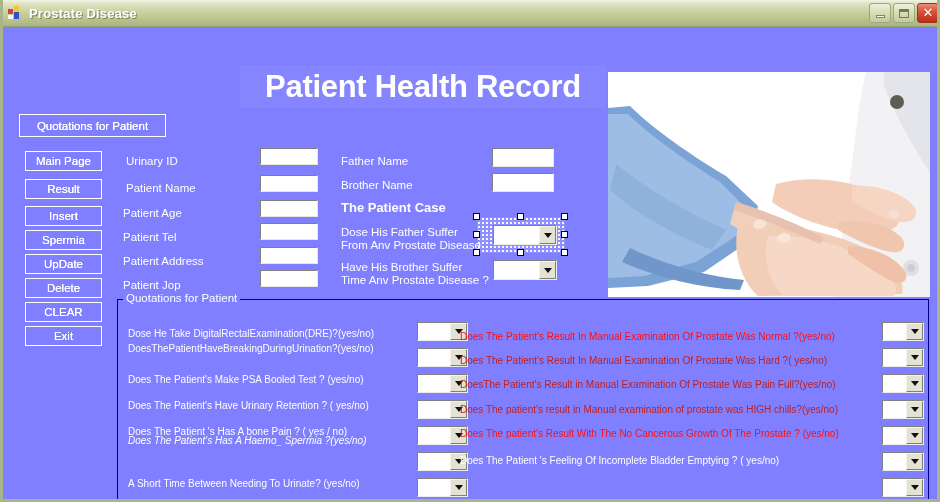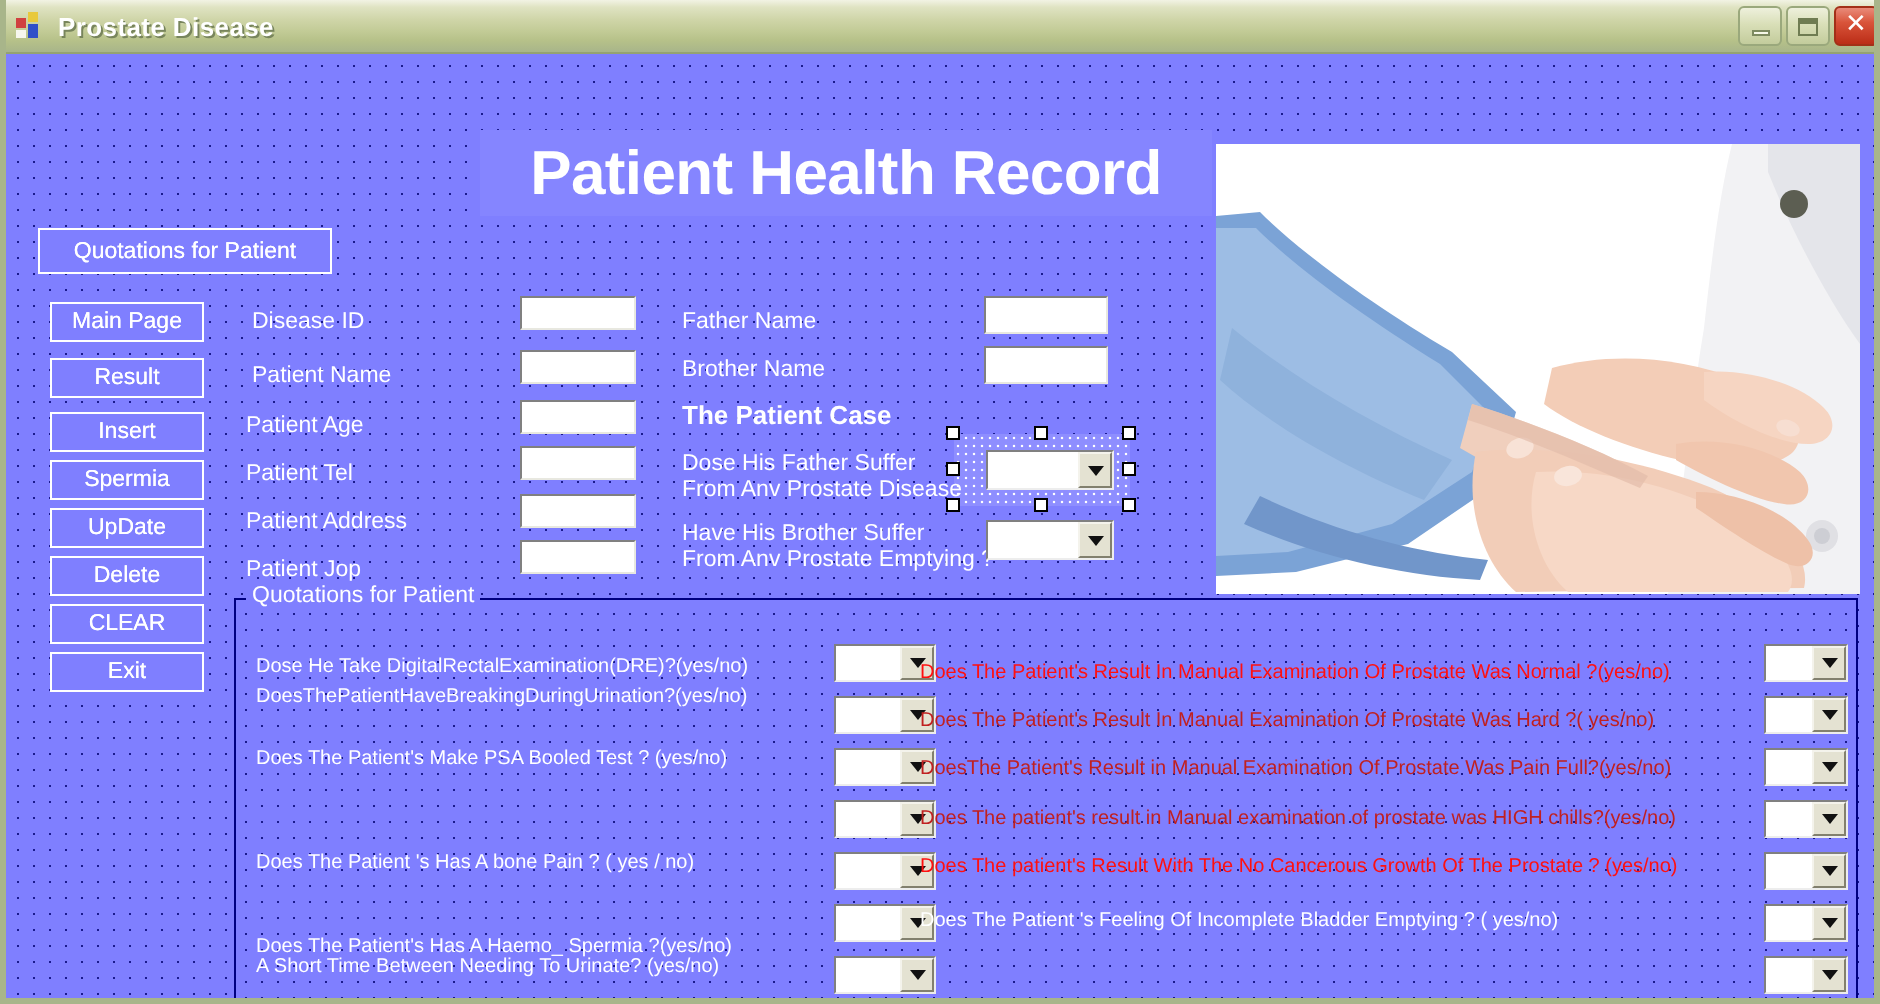--- a/index.html
+++ b/index.html
@@ -289,21 +289,21 @@
     <div class="vb-btn" style="left:22px; top:251px; width:77px; height:20px;">
       <span>Delete</span>
     </div>
     <div class="vb-btn" style="left:22px; top:275px; width:77px; height:20px;">
       <span>CLEAR</span>
     </div>
     <div class="vb-btn" style="left:22px; top:299px; width:77px; height:20px;">
       <span>Exit</span>
     </div>
 
-    <div class="vb-label" style="left:123px; top:128px;">Disease ID</div>
+    <div class="vb-label" style="left:123px; top:128px;">Urinary ID</div>
     <div class="vb-text" style="left:257px; top:121px; width:58px; height:17px;"></div>
 
     <div class="vb-label" style="left:123px; top:155px;">Patient Name</div>
     <div class="vb-text" style="left:257px; top:148px; width:58px; height:17px;"></div>
 
     <div class="vb-label" style="left:120px; top:180px;">Patient Age</div>
     <div class="vb-text" style="left:257px; top:173px; width:58px; height:17px;"></div>
 
     <div class="vb-label" style="left:120px; top:204px;">Patient Tel</div>
     <div class="vb-text" style="left:257px; top:196px; width:58px; height:17px;"></div>
@@ -334,35 +334,36 @@
     </div>
     <div class="vb-label" style="left:338px; top:199px;">Dose His Father Suffer</div>
     <div class="vb-label" style="left:338px; top:212px;">From  Anv  Prostate Disease</div>
     <div class="vb-combo" style="left:490px; top:198px; width:64px; height:20px;">
       <span class="arrowbox">
           <b></b>
         </span>
     </div>
 
     <div class="vb-label" style="left:338px; top:234px;">Have His Brother Suffer</div>
-    <div class="vb-label" style="left:338px; top:247px;">From Anv Prostate Emptying ?</div>
+    <div class="vb-label" style="left:338px; top:247px;">Time Anv Prostate Disease ?</div>
     <div class="vb-combo" style="left:490px; top:233px; width:64px; height:20px;">
       <span class="arrowbox">
           <b></b>
         </span>
     </div>
 
     <div id="groupbox">
       <span id="gb-caption">Quotations for Patient</span>
 
       <div class="q-label q-white" style="left:10px; top:27px;">Dose  He  Take  DigitalRectalExamination(DRE)?(yes/no)</div>
       <div class="q-label q-white" style="left:10px; top:73px;">Does  The  Patient's   Make   PSA   Booled   Test ? (yes/no)</div>
       <div class="q-label q-white" style="left:10px; top:42px;">DoesThePatientHaveBreakingDuringUrination?(yes/no)</div>
+      <div class="q-label q-white" style="left:10px; top:99px;">Does  The  Patient's  Have Urinary  Retention ?  ( yes/no)</div>
       <div class="q-label q-white" style="left:10px; top:125px;">Does   The  Patient 's   Has   A  bone   Pain ?  ( yes / no)</div>
-      <div class="q-label q-white" style="left:10px; top:167px;">Does  The Patient's  Has  A  Haemo_  Spermia ?(yes/no)</div>
+      <div class="q-label q-white" style="left:10px; top:134px;font-style:italic;">Does  The Patient's  Has  A  Haemo_  Spermia ?(yes/no)</div>
       <div class="q-label q-white" style="left:10px; top:177px;">A  Short  Time  Between  Needing  To  Urinate? (yes/no)</div>
 
       <div class="vb-combo" style="left:299px; top:22px; width:51px; height:19px;">
         <span class="arrowbox">
             <b></b>
           </span>
         </div>
       <div class="vb-combo" style="left:299px; top:48px; width:51px; height:19px;">
         <span class="arrowbox">
             <b></b>

